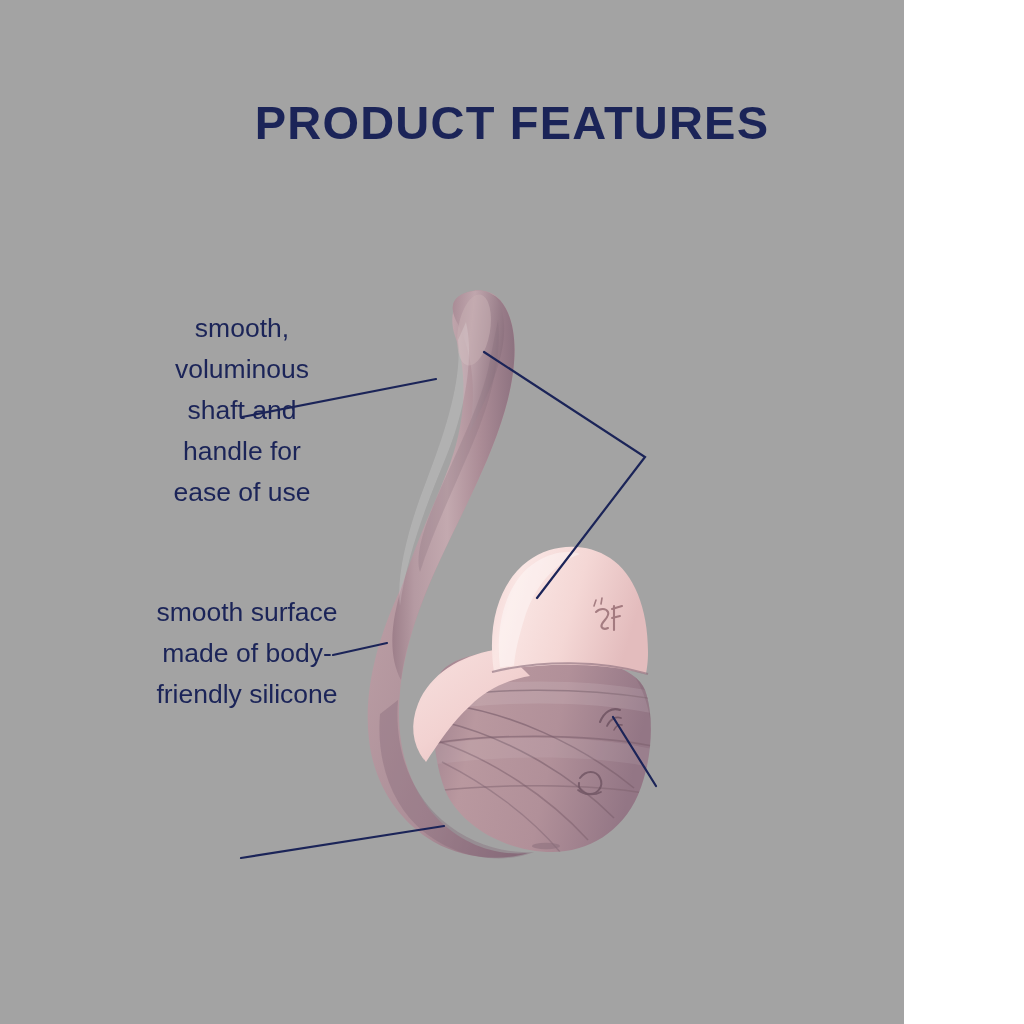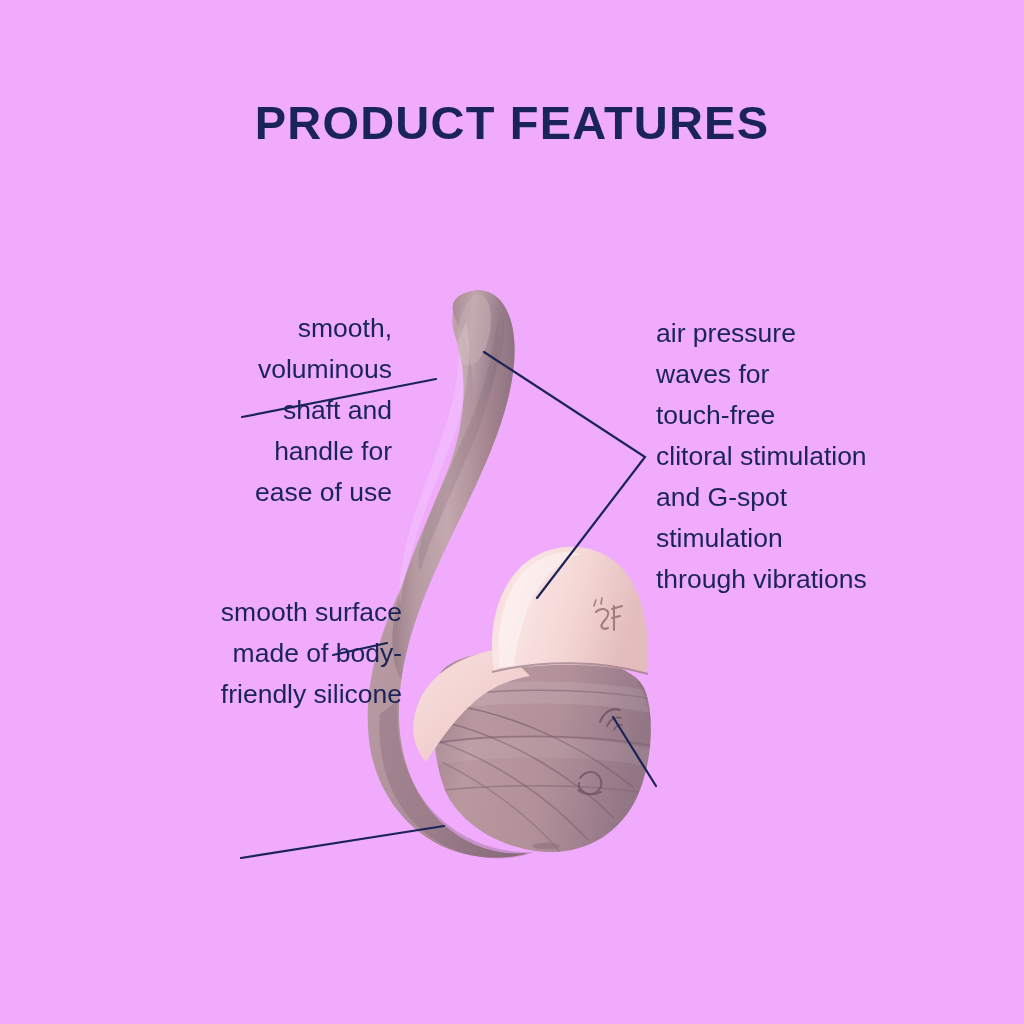--- a/index.html
+++ b/index.html
@@ -8,23 +8,23 @@
   }
   body {
     width: 1024px;
     height: 1024px;
     background: #ffffff;
     font-family: "Liberation Sans", sans-serif;
     overflow: hidden;
   }
   #stage {
     position: relative;
-    width: 1024px;
+    width: 904px;
     height: 1024px;
-    background: #f0abfc;
+    background: #a3a3a3;
   }
 
   
   #page-title {
     position: absolute;
     left: 0;
     top: 95px;
     width: 1024px;
     text-align: center;
     font-size: 47px;
@@ -38,21 +38,21 @@
   
   .callout {
     position: absolute;
     color: #1b2458;
     font-size: 26.5px;
     line-height: 41px;
     font-weight: 400;
     font-family: "Liberation Sans", sans-serif;
     white-space: pre-line;
   }
-  .callout.left  { text-align: right; }
+  .callout.left  { text-align: center; }
   .callout.right { text-align: left; }
 
   #callout-shaft        { left: 92px;  top: 308px;  width: 300px; }
   #callout-silicone     { left: 92px;  top: 592px;  width: 310px; }
   #callout-charging     { left: 92px;  top: 797px;  width: 300px; }
   #callout-air-pressure { left: 656px; top: 313px;  width: 340px; }
   #callout-settings     { left: 656px; top: 670px;  width: 340px; }
 
   
   #product-illustration,
@@ -261,22 +261,15 @@
 voluminous
 shaft and
 handle for
 ease of use</div>
 
   <div class="callout left" id="callout-silicone">smooth surface
 made of body-
 friendly silicone</div>
 
 
-  <div class="callout right" id="callout-air-pressure">air pressure
-waves for
-touch-free
-clitoral stimulation
-and G-spot
-stimulation
-through vibrations</div>
 
 
 </div>
 
 </body></html>

